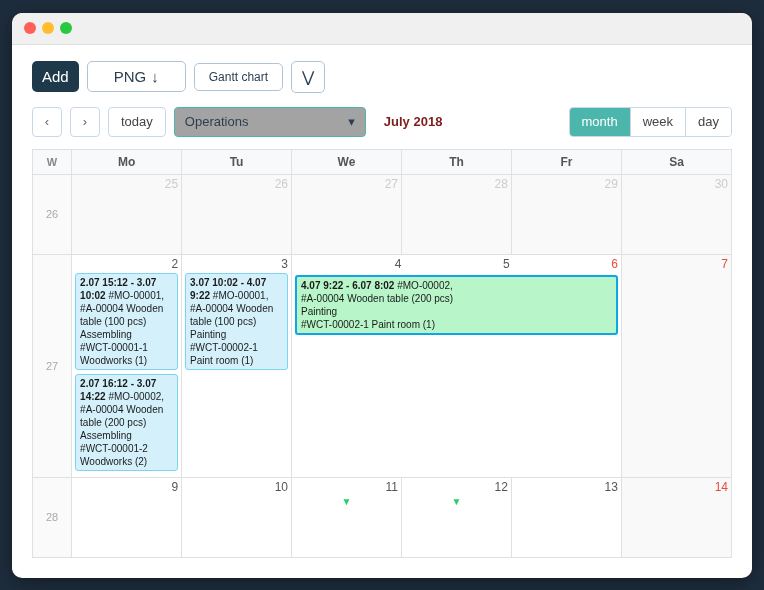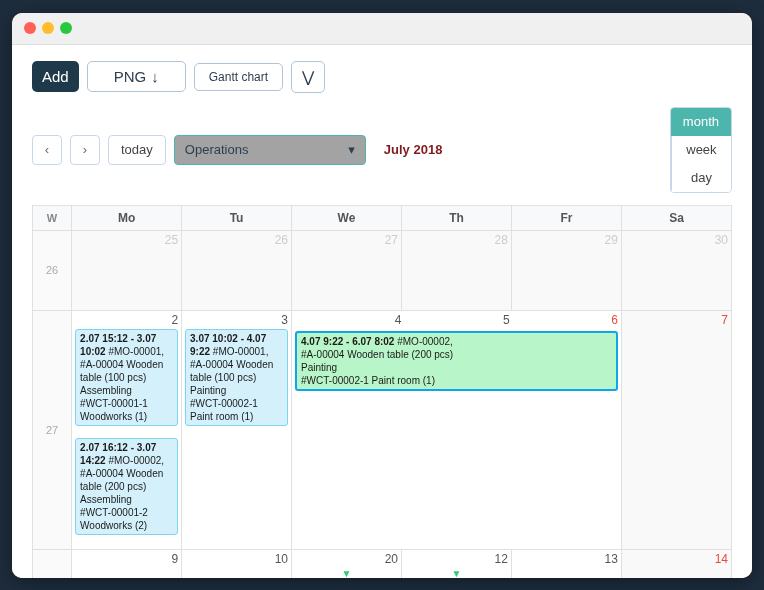--- a/index.html
+++ b/index.html
@@ -144,21 +144,20 @@
       color: #7f1d1d;
       margin-left: 10px;
       flex: 1;
       text-align: left;
     }
     .view-tabs {
       display: flex;
       border: 1.5px solid #c8d8e8;
       border-radius: 4px;
       overflow: hidden;
-      flex-direction: column;
     }
     .view-tab {
       padding: 4px 12px;
       font-size: 13px;
       cursor: pointer;
       color: #444;
       background: white;
       border: none;
       height: 28px;
     }
@@ -210,21 +209,21 @@
       color: #555;
       margin-bottom: 2px;
     }
     .day-num.sunday { color: #e74c3c; }
     .day-num.saturday { color: #e74c3c; }
     .day-num.other-month { color: #ccc; }
     .event {
       border-radius: 3px;
       padding: 2px 4px;
       font-size: 10px;
-      margin-bottom: 12px;
+      margin-bottom: 4px;
       line-height: 1.3;
       color: #1a1a1a;
     }
     .event-blue {
       background: #d4f1fb;
       border: 1px solid #7dd4ef;
     }
     .event-green {
       background: #b8f5c8;
       border: 2px solid #0ea5e9;
@@ -360,21 +359,21 @@
 
         <tr class="cal-row">
           <td class="week-num">28</td>
           <td>
             <div class="day-num">9</div>
           </td>
           <td>
             <div class="day-num">10</div>
           </td>
           <td>
-            <div class="day-num">20</div>
+            <div class="day-num">11</div>
             <div class="partial-event">▼</div>
           </td>
           <td>
             <div class="day-num">12</div>
             <div class="partial-event">▼</div>
           </td>
           <td>
             <div class="day-num">13</div>
           </td>
           <td class="empty-cell">

